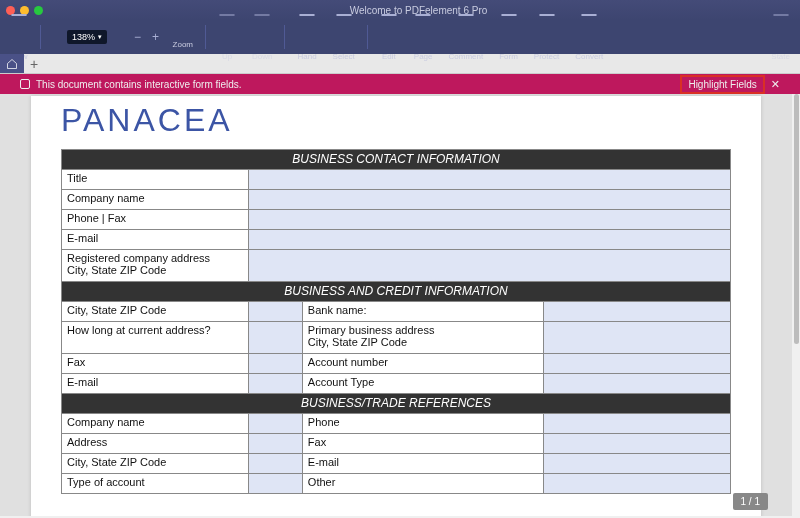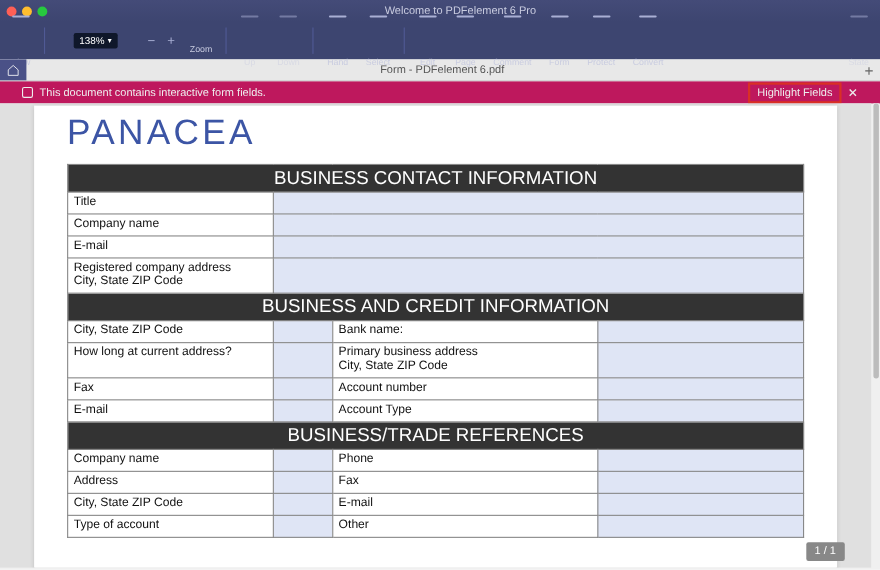--- a/index.html
+++ b/index.html
@@ -29,21 +29,21 @@
 .infobar { height:20px; background:#be185d; display:flex; align-items:center; padding:0 20px; color:#eee; font-size:10px; }
 .infobar .ic{width:10px;height:10px;border:1px solid #eee;border-radius:2px;margin-right:6px}
 .hlbtn { margin-left:auto; padding:2px 6px; color:#eee; border:2px solid #d93025; font-size:10px; }
 .closex { margin-left:6px; color:#eee; font-size:11px; }
 
 .viewport { position:absolute; top:94px; left:0; right:8px; bottom:2px; background:#e0e0e0; overflow:hidden; }
 .page { background:#fff; width:730px; margin:2px auto 0; padding:6px 30px 0; min-height:500px; box-shadow:0 0 4px rgba(0,0,0,.15);}
 .logo { color:#3c55a5; font-size:32px; font-weight:400; letter-spacing:3px; margin-bottom:10px; font-family:Arial; }
 
 table { width:100%; border-collapse:collapse; }
-.secthdr td { background:#333; color:#fff; text-align:center; font-size:17px; padding:2px; font-weight:400; }
+.secthdr td { background:#333; color:#fff; text-align:center; font-size:12px; padding:2px; font-weight:400;font-style:italic; }
 td { border:1px solid #888; padding:2px 5px; font-size:11px; color:#111; vertical-align:top; height:20px; }
 .lbl { background:#fff; width:28%; }
 .fld { background:#dfe5f5; }
 .lbl2 { width:36%; background:#fff; }
 .two td.lbl{width:28%}.two td.fld1{width:8%;background:#dfe5f5}.two td.lbl2{width:36%;background:#fff}.two td.fld2{background:#dfe5f5}
 
 .scroll { position:absolute; right:1px; top:94px; width:5px; bottom:2px; background:#f0f0f0; }
 .thumb { background:#bcbcbc; width:100%; height:250px; border-radius:3px; }
 
 .pagenum { position:absolute; right:32px; bottom:8px; background:#888; color:#fff; font-size:10px; padding:3px 8px; border-radius:2px; }
@@ -121,21 +121,20 @@
       <span>State</span>
     </div>
 </div>
 
 <div class="tabbar">
   <div class="home">
       <svg viewBox="0 0 24 24">
         <path d="M3 11l9-8 9 8v10H3z"></path>
       </svg>
     </div>
-  <div class="tab">Form - PDFelement 6.pdf</div>
   <div class="addtab">+</div>
 </div>
 
 <div class="infobar">
   <span class="ic"></span>
   <span>This document contains interactive form fields.</span>
   <span class="hlbtn">Highlight Fields</span>
   <span class="closex">✕</span>
 </div>
 
@@ -149,20 +148,24 @@
           </tr>
       <tr>
             <td class="lbl">Title</td>
             <td class="fld" colspan="3"></td>
           </tr>
       <tr>
             <td class="lbl">Company name</td>
             <td class="fld" colspan="3"></td>
           </tr>
       <tr>
+            <td class="lbl">Phone | Fax</td>
+            <td class="fld" colspan="3"></td>
+          </tr>
+      <tr>
             <td class="lbl">E-mail</td>
             <td class="fld" colspan="3"></td>
           </tr>
       <tr>
             <td class="lbl" style="height:32px"><span>Registered company address</span><br><span>City, State ZIP Code</span></td>
             <td class="fld" colspan="3"></td>
           </tr>
 
       <tr class="secthdr">
             <td colspan="4">BUSINESS AND CREDIT INFORMATION</td>

